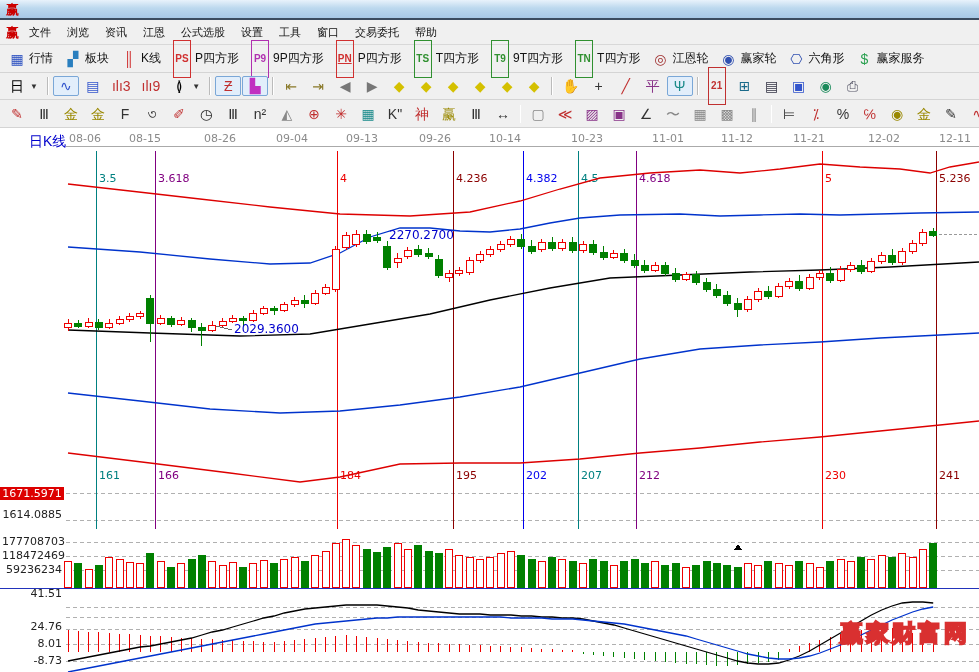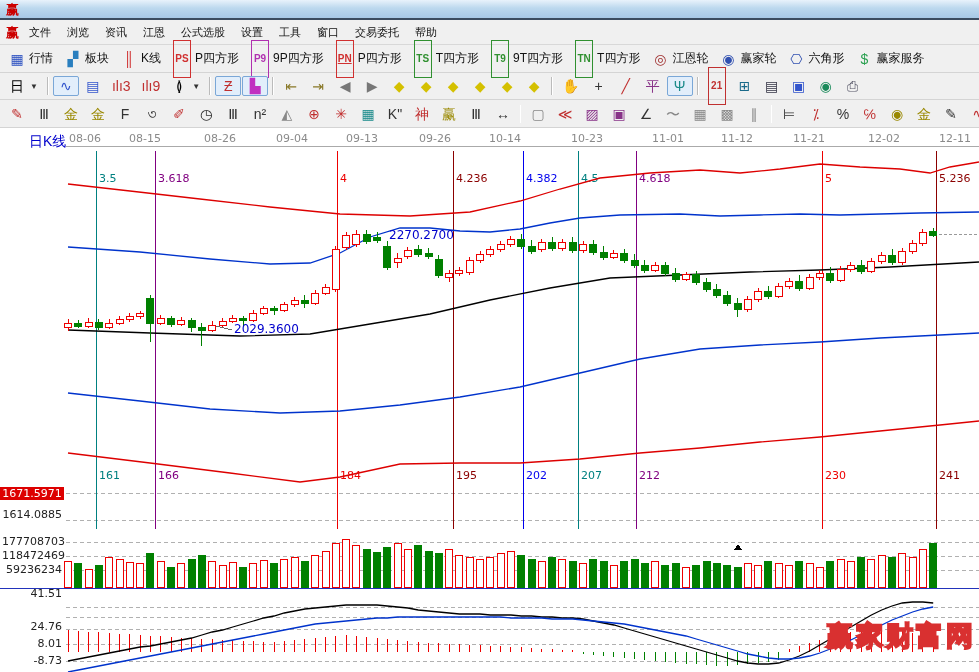--- a/index.html
+++ b/index.html
@@ -37,21 +37,21 @@
   svg text{font-family:"DejaVu Sans","Liberation Sans",sans-serif;}
   .kline-label{position:absolute;left:8px;top:5px;color:#0000cc;font-size:14px;margin-left:21px;}
   .ind-header{position:absolute;left:69px;top:18px;display:flex;gap:15px;font-size:13px;white-space:nowrap;}
   .price-tag{position:absolute;left:0;top:359px;width:64px;height:13px;background:#dd0000;color:#fff;
     font-size:11px;line-height:13px;text-align:center;font-family:"DejaVu Sans",sans-serif;}
   .axis-num{position:absolute;left:2px;width:60px;text-align:right;font-size:11px;color:#222;font-family:"DejaVu Sans",sans-serif;}
   .macd-sep{position:absolute;left:0;top:460px;width:100%;height:1px;background:#2233bb;}
   .macd-header{position:absolute;left:0;top:462px;width:100%;height:13px;font-size:12px;font-weight:bold;}
   .macd-header span{position:absolute;top:0;white-space:nowrap;}
   .watermark{
-    position:absolute;right:3px;top:490px;font-size:27px;font-weight:bold;letter-spacing:3px;
+    position:absolute;right:9px;top:490px;font-size:23px;font-weight:bold;letter-spacing:3px;
     color:rgba(255,255,255,.15);-webkit-text-stroke:2px #d93030;white-space:nowrap;
   }
 </style>
 </head>
 <body>
 
 <div class="titlebar">
   <span class="app-logo">赢</span>
 </div>
 

